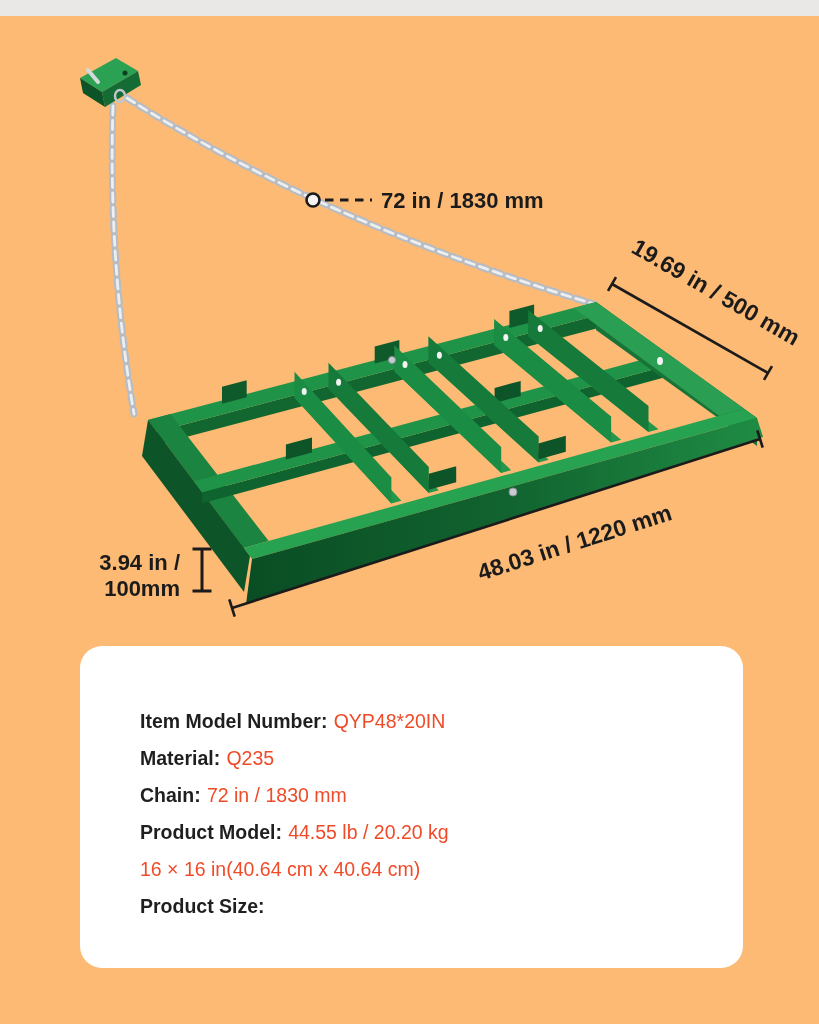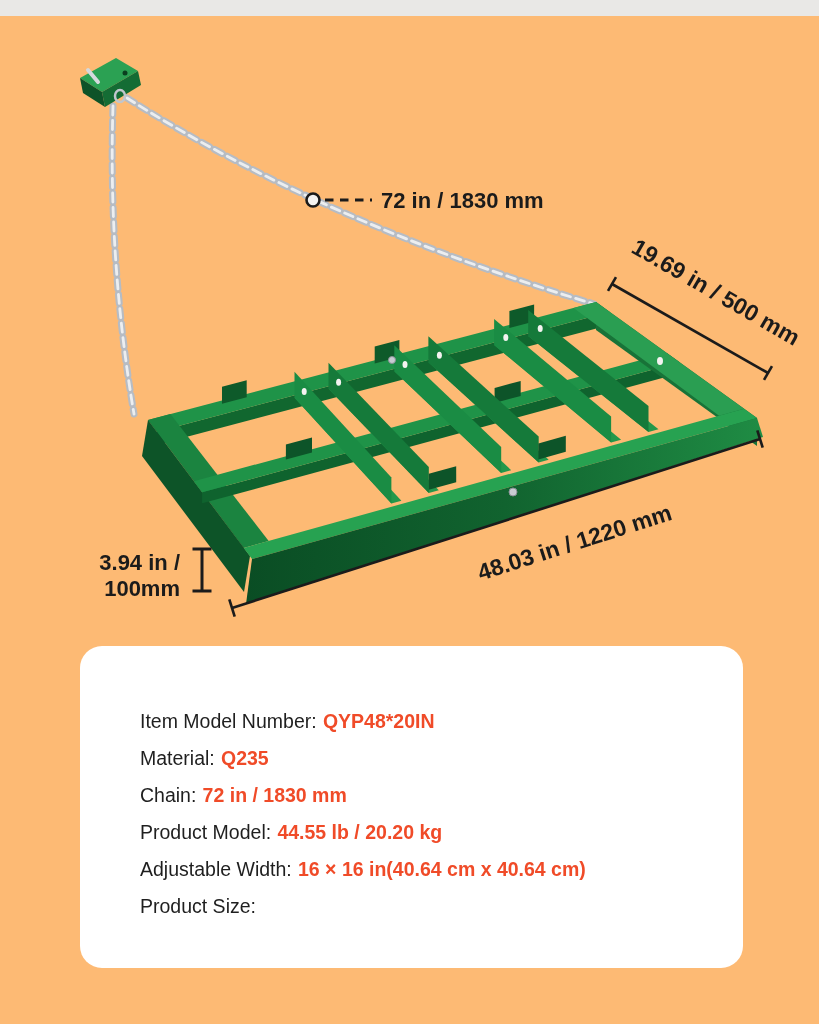--- a/index.html
+++ b/index.html
@@ -17,22 +17,22 @@
   .spec-panel{
     position:absolute;left:80px;top:630px;width:663px;height:322px;
     background:#ffffff;border-radius:22px;
     box-sizing:border-box;padding:57px 20px 0 60px;
   }
   .spec-row{
     display:flex;align-items:baseline;column-gap:0.32em;
     height:37px;line-height:37px;
     font-size:19.5px;white-space:nowrap;
   }
-  .spec-label{color:#1f1f1f;font-weight:400;}
-  .spec-value{color:#f04b28;font-weight:700;}
+  .spec-label{color:#1f1f1f;font-weight:700;}
+  .spec-value{color:#f04b28;font-weight:400;}
 </style>
 </head>
 <body>
 
 <div class="stage">
 
   <svg class="scene" width="819" height="1024" viewBox="0 0 819 1024">
     <defs>
       <linearGradient id="bladeGrad" x1="0" y1="0" x2="1" y2="0">
         <stop offset="0" stop-color="#0a4d24"></stop>
@@ -164,21 +164,20 @@
     </div>
     <div class="spec-row">
       <span class="spec-label">Chain:</span>
       <span class="spec-value">72 in / 1830 mm</span>
     </div>
     <div class="spec-row">
       <span class="spec-label">Product Model:</span>
       <span class="spec-value">44.55 lb / 20.20 kg</span>
     </div>
     <div class="spec-row">
-      <span class="spec-label">Adjustable Width:</span>
       <span class="spec-value">16 × 16 in(40.64 cm x 40.64 cm)</span>
     </div>
     <div class="spec-row">
       <span class="spec-label">Product Size:</span>
     </div>
   </div>
 
 </div>
 
 </body></html>

